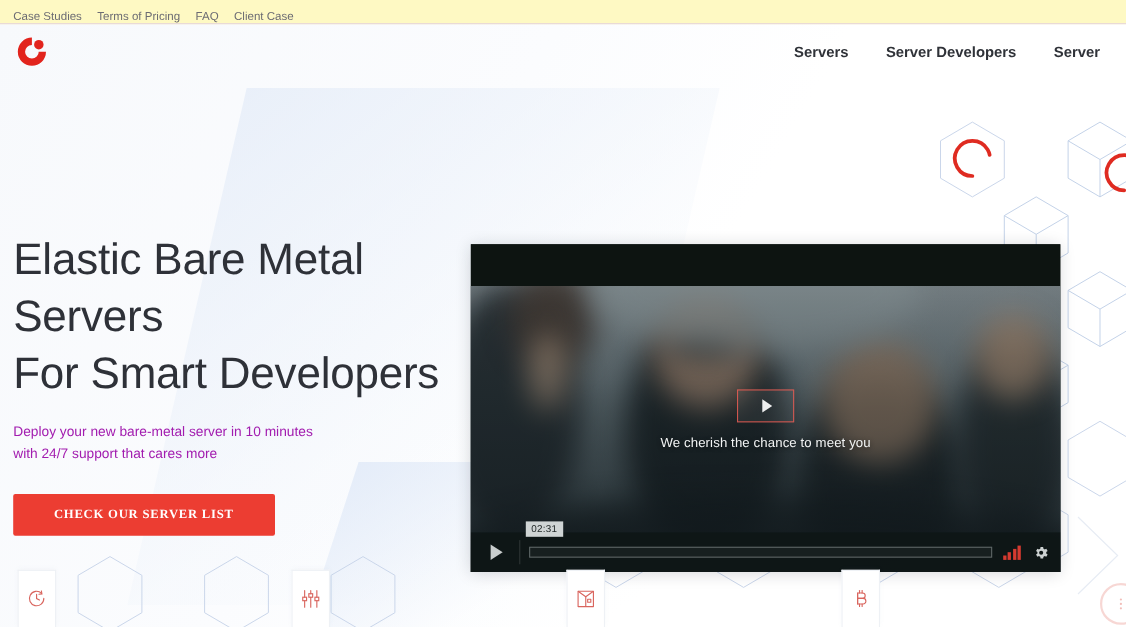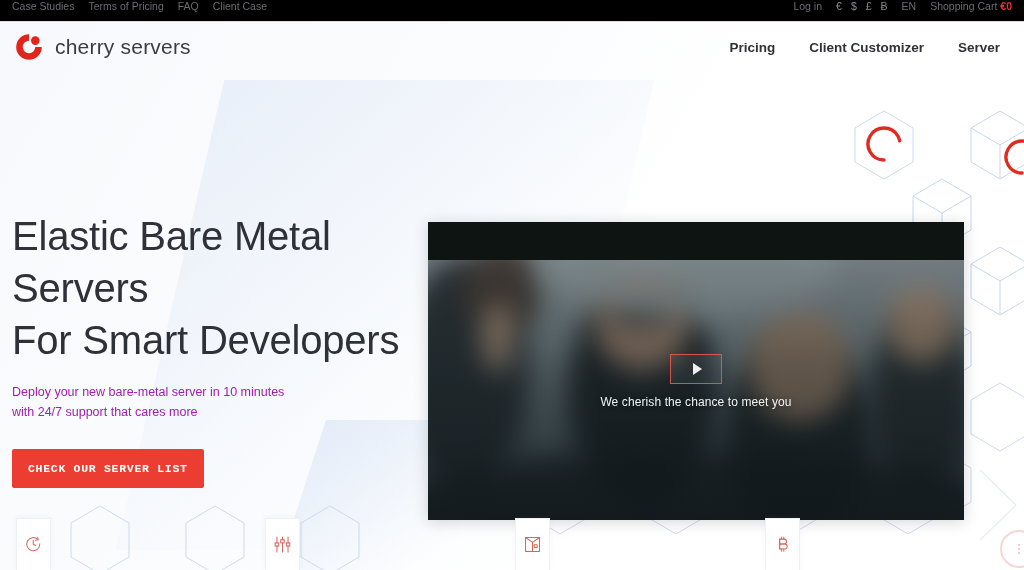--- a/index.html
+++ b/index.html
@@ -46,24 +46,24 @@
     width: 330px; height: 160px;
     background: linear-gradient(140deg, rgba(225,234,248,0.85) 0%, rgba(247,250,253,0.25) 60%, rgba(255,255,255,0) 85%);
     transform: skewX(-18deg);
   }
   .bg-svg { position: absolute; inset: 0; }
 
   
   .topbar {
     position: relative;
     height: 22px;
-    background: #000000;
+    background: #fef9c3;
     border-bottom: 1px solid #e7d6da;
     display: flex;
-    align-items: flex-start;
+    align-items: flex-end;
     padding: 0 12px;
     font-size: 10.5px;
     color: #6e6e74;
     z-index: 20;
   }
   .topbar-left { display: flex; align-items: center; gap: 14px; }
   .topbar-right { margin-left: auto; display: flex; align-items: center; gap: 14px; }
   .topbar a, .topbar span.tb {
     color: #6c6c73;
     text-decoration: none;
@@ -142,25 +142,25 @@
     white-space: pre-line;
   }
   .hero-cta {
     display: inline-block;
     margin-top: 26px;
     background: #ec3d32;
     color: #ffffff;
     font-size: 11.5px;
     font-weight: 700;
     letter-spacing: .7px;
-    padding: 13px 16px;
+    padding: 13px 37px;
     border: none;
     border-radius: 2px;
     cursor: pointer;
-    font-family: Liberation Mono, monospace;
+    font-family: Liberation Serif, serif;
   }
 
   
   .video {
     position: absolute;
     left: 428px;
     top: 150px;
     width: 536px;
     height: 298px;
     background: #0e1412;
@@ -376,46 +376,34 @@
     </svg>
   </div>
 
   <div class="topbar">
     <div class="topbar-left">
       <a href="#">Case Studies</a>
       <a href="#">Terms of Pricing</a>
       <a href="#">FAQ</a>
       <a href="#">Client Case</a>
     </div>
-    <div class="topbar-right">
-      <a href="#">Log in</a>
-      <span class="cur-group">
-        <span class="cur">€</span>
-        <span class="cur">$</span>
-        <span class="cur">£</span>
-        <span class="cur">Ƀ</span>
-      </span>
-      <span class="lang">EN</span>
-      <span class="tb"><span class="cart-label">Shopping Cart</span><span class="cart-amount">€0</span></span>
-    </div>
   </div>
 
   <div class="header">
     <div class="brand">
       <div class="brand-mark">
         <svg width="30" height="30" viewBox="0 0 30 30">
           <path d="M15 2.2 a12.8 12.8 0 1 0 12.8 12.8 h-6.6 a6.2 6.2 0 1 1 -6.2 -6.2 z" fill="#e2241d"></path>
           <circle cx="21.3" cy="8.6" r="4.3" fill="#e2241d"></circle>
         </svg>
       </div>
-      <span class="brand-text">cherry servers</span>
     </div>
     <nav class="mainnav">
-      <a href="#">Pricing</a>
-      <a href="#">Client Customizer</a>
+      <a href="#">Servers</a>
+      <a href="#">Server Developers</a>
       <a href="#">Server</a>
     </nav>
   </div>
 
   <div class="hero">
 
     <div class="hero-copy">
       <h1 class="hero-title">Elastic Bare Metal Servers
 For Smart Developers</h1>
       <p class="hero-sub">Deploy your new bare-metal server in 10 minutes
@@ -448,20 +436,41 @@
 
         <div class="play-big">
           <span class="tri"></span>
         </div>
 
         <div class="video-caption">
           <div class="vc-title">We cherish the chance to meet you</div>
         </div>
       </div>
 
+      <div class="video-controls">
+        <div class="ctrl-play">
+          <span class="tri2"></span>
+        </div>
+        <div class="ctrl-divider"></div>
+        <div class="progress-wrap">
+          <div class="progress-track"></div>
+          <div class="time-tip">02:31</div>
+        </div>
+        <div class="volume">
+          <i></i>
+            <i></i>
+            <i></i>
+            <i></i>
+        </div>
+        <div class="gear">
+          <svg width="15" height="15" viewBox="0 0 24 24" fill="#cdd2d2">
+            <path d="M19.4 13a7.9 7.9 0 0 0 0-2l2-1.6-1.9-3.3-2.4 1a7.7 7.7 0 0 0-1.8-1l-.4-2.6h-3.8l-.4 2.6a7.7 7.7 0 0 0-1.8 1l-2.4-1L4.6 9.4 6.6 11a7.9 7.9 0 0 0 0 2l-2 1.6 1.9 3.3 2.4-1a7.7 7.7 0 0 0 1.8 1l.4 2.6h3.8l.4-2.6a7.7 7.7 0 0 0 1.8-1l2.4 1 1.9-3.3zM12 15a3 3 0 1 1 0-6 3 3 0 0 1 0 6z"></path>
+          </svg>
+        </div>
+      </div>
     </div>
   </div>
 
   <div class="features">
 
     <div class="fcard" style="left:16px;">
       <svg width="19" height="19" viewBox="0 0 24 24" fill="none" stroke="#d9655e" stroke-width="1.3" stroke-linecap="round">
         <path d="M20 11.2a8.3 8.3 0 1 1-2.6-5.7"></path>
         <polyline points="17.2 2.8 17.8 6.2 14.4 6.6"></polyline>
         <polyline points="11.7 6.6 11.7 11.6 15 13.3"></polyline>

